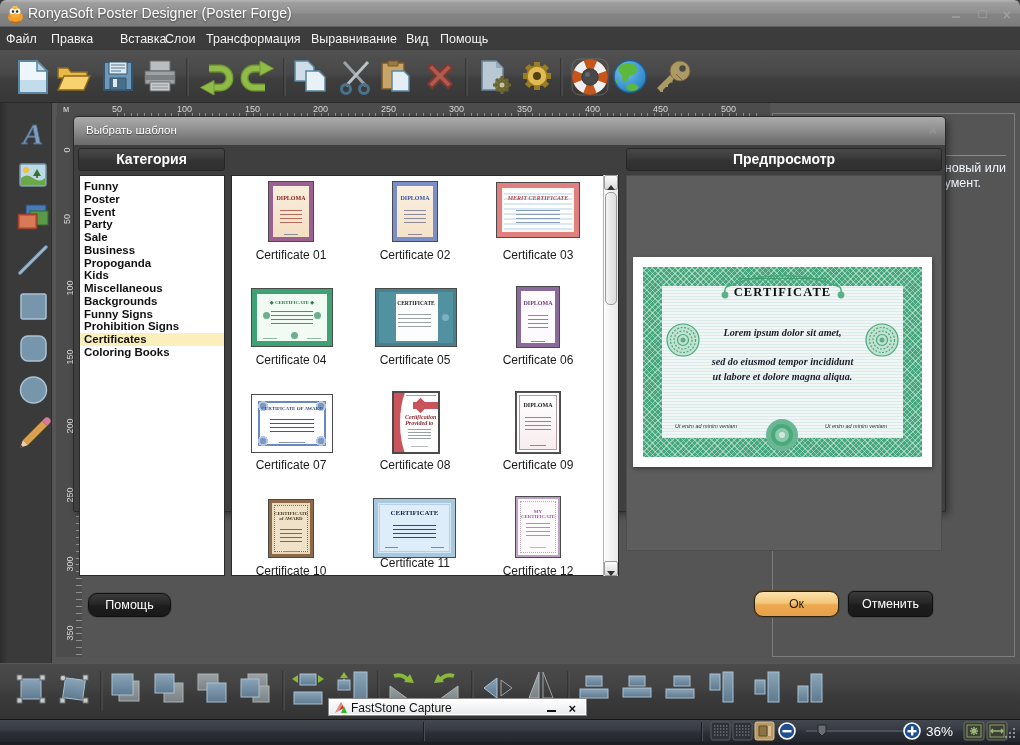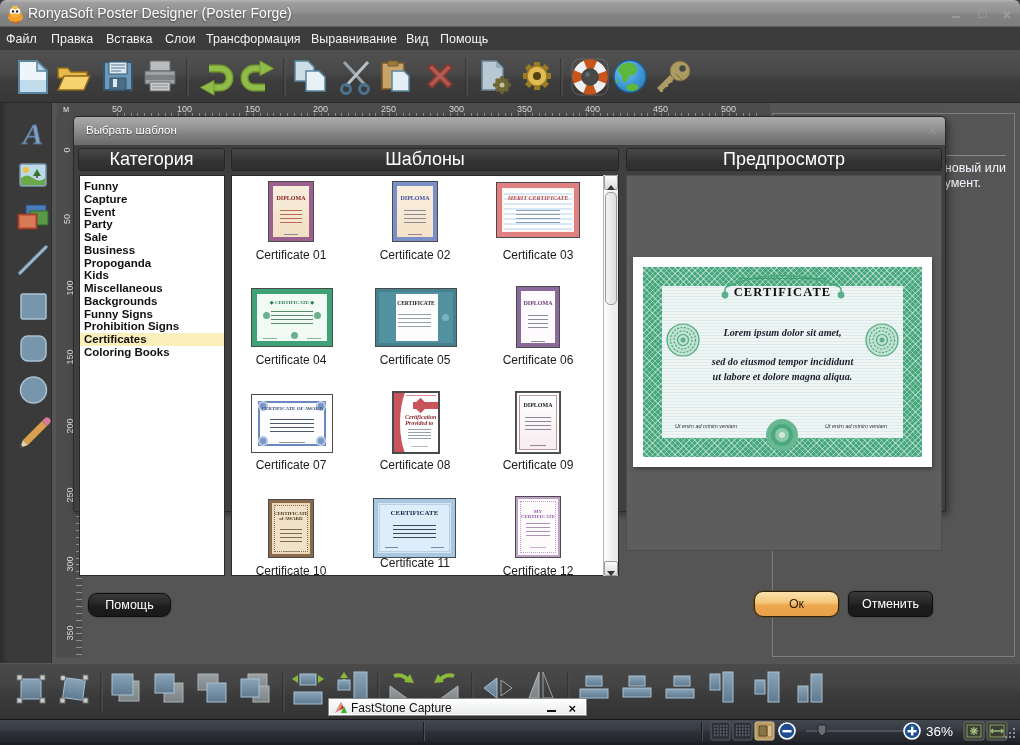--- a/index.html
+++ b/index.html
@@ -48,21 +48,21 @@
 #dialog { left:73px; top:116px; width:873px; height:396px; background:#3f3f3f;
   border:1px solid #2a2a2a; border-radius:5px 5px 2px 2px;
   box-shadow:3px 3px 7px rgba(0,0,0,.38);padding-left:8px; }
 #dlgtitle { position:absolute; left:0; top:0; width:871px; height:28px; border-radius:4px 4px 0 0;
   background:linear-gradient(#aaaaaa 0%, #9a9a9a 28%, #888888 55%, #757575 80%, #6c6c6c 100%); }
 #dlgtitle .cap { position:absolute; left:12px; top:7px; color:#fff; font-size:11.5px; text-shadow:0 1px 1px rgba(0,0,0,.5); }
 #dlgtitle .x { position:absolute; right:8px; top:4px; color:#999; opacity:0.75; font-size:15px; font-weight:bold; }
 
 .hdrbtn { position:absolute; top:31px; height:23px; border-radius:3px;
   background:linear-gradient(#484848,#3a3a3a 45%,#333 55%,#2f2f2f); border:1px solid #262626;
-  color:#fff; font-size:18px; font-weight:normal; text-align:center; line-height:21px; }
+  color:#fff; font-size:14px; font-weight:bold; text-align:center; line-height:21px; }
 
 #catlist { position:absolute; left:5px; top:58px; width:146px; height:401px; background:#fff; border:1px solid #2a2a2a; padding-top:4px; }
 #catlist div { height:12.75px; font-size:11.5px; font-weight:bold; color:#111; padding-left:4px; line-height:12.8px; }
 #catlist .sel { background:#fbf0bc; }
 
 #tpl { position:absolute; left:157px; top:58px; width:388px; height:401px; background:#fff; border:1px solid #2a2a2a; }
 #tpl .lbl { position:absolute; font-size:12px; color:#1a1a1a; width:120px; text-align:center; }
 .th { position:absolute; border:4px solid #888; background:#fff; box-shadow:0 0 0 1px #4a4a4a; }
 .th .in { position:absolute; left:0; top:0; right:0; bottom:0; }
 .th .tt { position:absolute; left:0; top:9px; width:100%; text-align:center; font-size:6px; font-weight:bold;
@@ -134,21 +134,21 @@
   <div class="abs" id="titletext">RonyaSoft Poster Designer (Poster Forge)</div>
   <span style="position:absolute;right:60px;top:16px;width:8px;height:2px;background:#a2a2a2;opacity:.7"></span>
   <span style="position:absolute;right:33px;top:10px;width:9px;height:8px;border:1.5px solid #a2a2a2;opacity:.6"></span>
   <span style="position:absolute;right:9px;top:7px;color:#a8a8a8;opacity:.75;font-size:14px;font-weight:bold">×</span>
 </div>
 <div class="abs" style="left:1015px;top:27px;width:5px;height:76px;background:linear-gradient(#9c9c9c,#828282)"></div>
 
 <div class="abs" id="menubar">
   <span style="left:6px">Файл</span>
   <span style="left:51px">Правка</span>
-  <span style="left:106px">Вставка</span>
+  <span style="left:120px">Вставка</span>
   <span style="left:165px">Слои</span>
   <span style="left:206px">Трансформация</span>
   <span style="left:311px">Выравнивание</span>
   <span style="left:406px">Вид</span>
   <span style="left:440px">Помощь</span>
 </div>
 
 <div class="abs" id="toolbar">
 <svg width="1020" height="53" style="position:absolute;left:0;top:0">
 
@@ -461,25 +461,24 @@
   </g>
 </svg>
 </div>
 
 <div class="abs" id="dialog">
   <div id="dlgtitle">
       <span class="cap">Выбрать шаблон</span>
       <span class="x">×</span>
     </div>
   <div class="hdrbtn" style="left:4px; width:147px;">Категория</div>
-  <div class="hdrbtn" style="left:157px; width:388px;">Шаблоны</div>
   <div class="hdrbtn" style="left:552px; width:316px;">Предпросмотр</div>
   <div id="catlist">
     <div>Funny</div>
-      <div>Capture</div>
+      <div>Poster</div>
       <div>Event</div>
       <div>Party</div>
       <div>Sale</div>
     <div>Business</div>
       <div>Propoganda</div>
       <div>Kids</div>
       <div>Miscellaneous</div>
     <div>Backgrounds</div>
       <div>Funny Signs</div>
       <div>Prohibition Signs</div>

